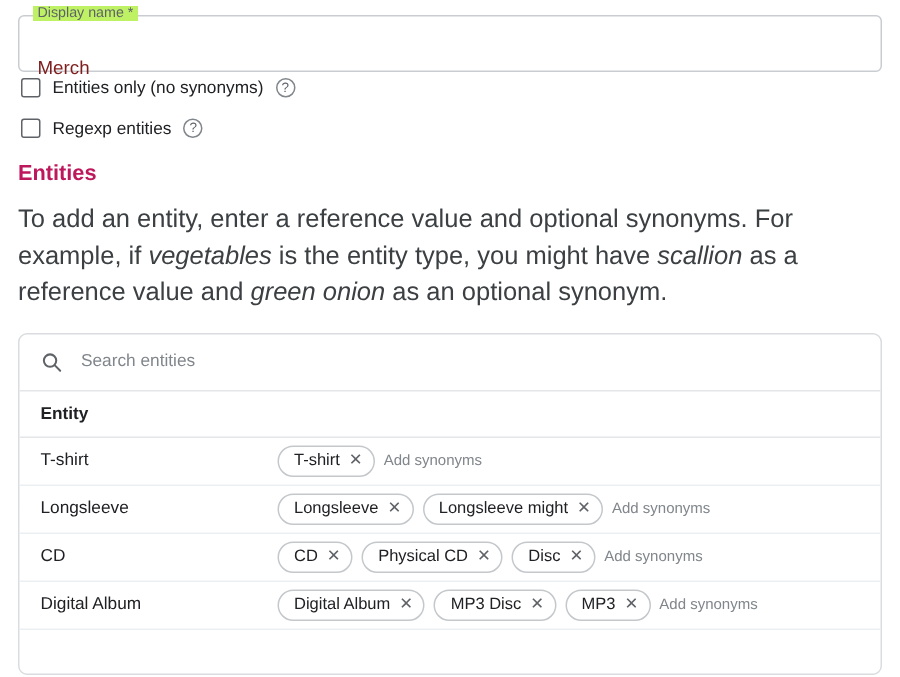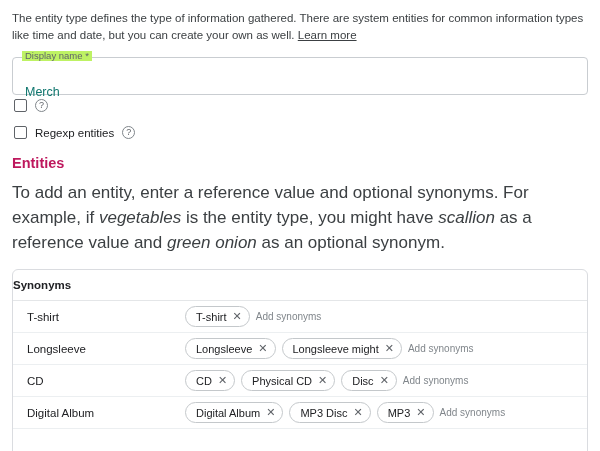--- a/index.html
+++ b/index.html
@@ -37,21 +37,21 @@
     border: 1px solid #c9cdd1;
     border-radius: 4px;
     height: 38px;
     display: flex;
     align-items: center;
     padding: 0 12px;
     background: #fff;
   }
   .textfield .value {
     font-size: 12.5px;
-    color: #0f766e;
+    color: #7f1d1d;
     margin-top: 31px;
   }
   .float-label {
     position: absolute;
     top: -6px;
     left: 10px;
     background: #bef264;
     padding: 0 3px;
     font-size: 9.5px;
     color: #5f6368;
@@ -180,49 +180,58 @@
     font-size: 10px;
     color: #80868b;
     white-space: nowrap;
   }
 </style>
 </head>
 <body>
 
 <div class="page">
 
-  <p class="intro"><span>The entity type defines the type of information gathered. There are system entities for common information types like time and date, but you can create your own as well. </span><a href="#">Learn more</a></p>
 
   <div class="field-wrap">
     <span class="float-label">Display name *</span>
     <div class="textfield">
       <span class="value">Merch</span>
     </div>
   </div>
 
   <div class="checkrow">
     <span class="cbox"></span>
+    <span class="cblabel">Entities only (no synonyms)</span>
     <span class="help-icon">?</span>
   </div>
 
   <div class="checkrow">
     <span class="cbox"></span>
     <span class="cblabel">Regexp entities</span>
     <span class="help-icon">?</span>
   </div>
 
   <h2 class="section-title">Entities</h2>
 
   <p class="section-desc"><span>To add an entity, enter a reference value and optional synonyms. For example, if </span><i>vegetables</i><span> is the entity type, you might have </span><i>scallion</i><span> as a reference value and </span><i>green onion</i><span> as an optional synonym.</span></p>
 
   <div class="card">
 
+    <div class="searchbar">
+      <span style="display:inline-flex;">
+        <svg width="15" height="15" viewBox="0 0 20 20" fill="none" stroke="#5f6368" stroke-width="1.8">
+          <circle cx="8.5" cy="8.5" r="5.5"></circle>
+          <line x1="12.8" y1="12.8" x2="17.5" y2="17.5" stroke-linecap="round"></line>
+        </svg>
+      </span>
+      <span class="ph">Search entities</span>
+    </div>
 
     <div class="thead">
-      <div class="col-syn">Synonyms</div>
+      <div class="col-entity">Entity</div>
     </div>
 
     <div class="trow">
       <div class="col-entity">T-shirt</div>
       <div class="col-syn syn-cell">
         <span class="chip">
             <span>T-shirt</span>
             <span class="x">✕</span>
           </span>
         <span class="add-syn">Add synonyms</span>

